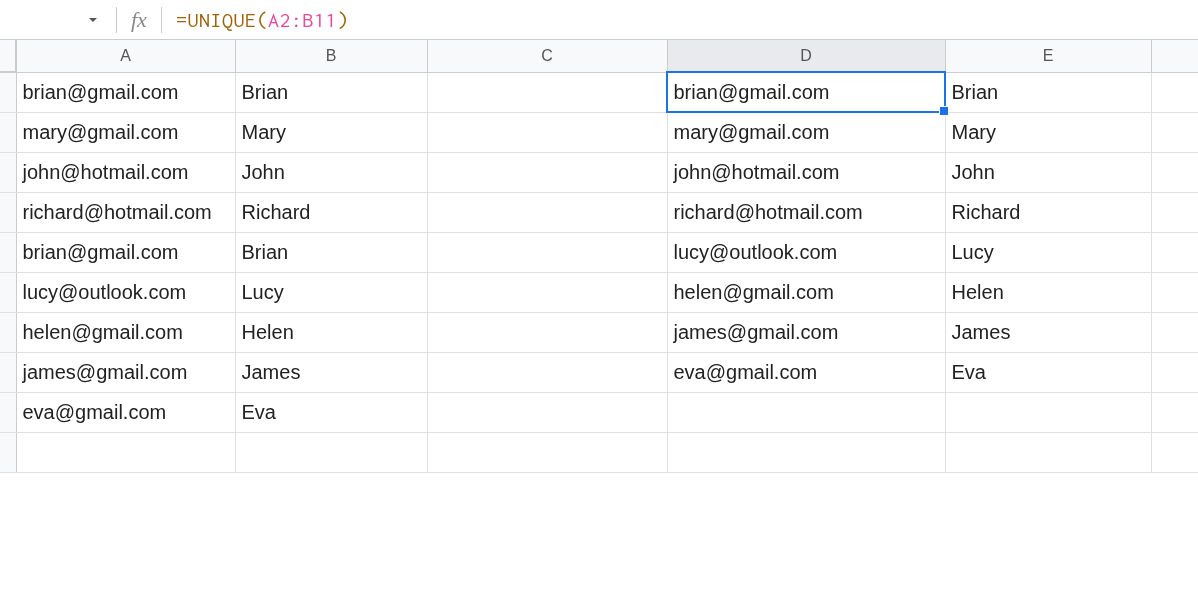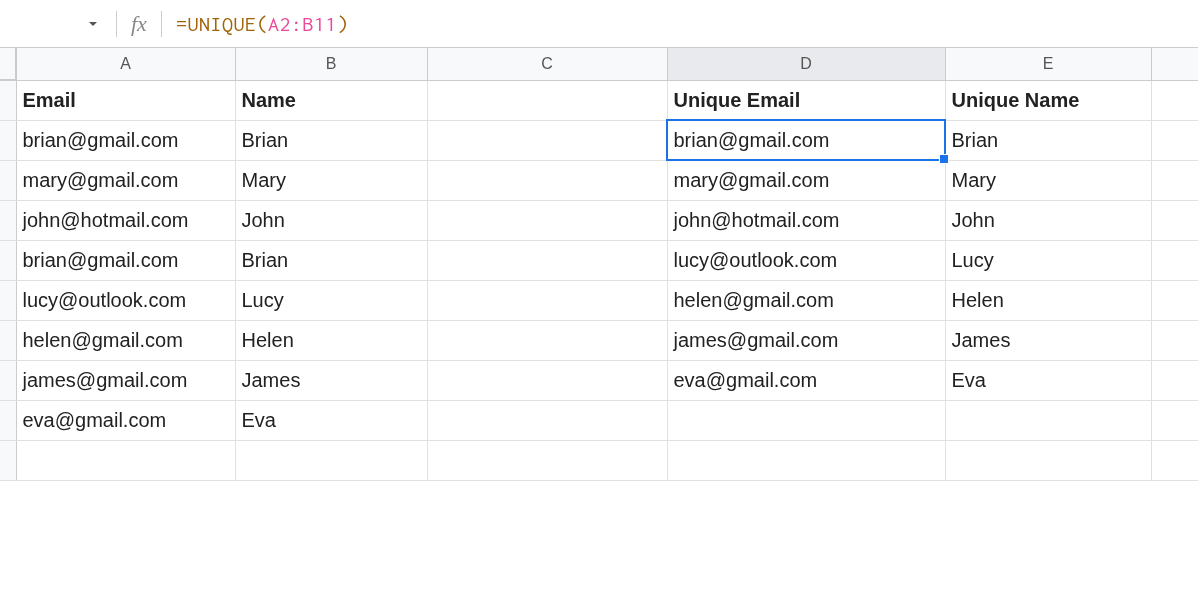--- a/index.html
+++ b/index.html
@@ -1,21 +1,21 @@
 <!DOCTYPE html>
 <html><head>
   <meta charset="utf-8">
   <style>
     * { box-sizing: border-box; margin: 0; padding: 0; }
     body { font-family: Arial, sans-serif; background: #fff; color: #222; font-size: 18px; }
     
     .formula-bar {
       display: flex;
       align-items: center;
-      height: 48px;
+      height: 40px;
       border-bottom: 1px solid #ccc;
       padding: 0 8px;
     }
     .name-box {
       width: 100px;
       height: 30px;
       display: flex;
       align-items: center;
       justify-content: flex-end;
       padding-right: 10px;
@@ -156,29 +156,20 @@
     <tbody>
         <tr class="col-header">
       <th></th>
       <th>A</th>
       <th>B</th>
       <th>C</th>
       <th class="highlight">D</th>
       <th>E</th>
       <th></th>
     </tr>
-    <tr class="header-row">
-      <td class="row-header"></td>
-      <td class="cell">Email</td>
-      <td class="cell">Name</td>
-      <td class="cell"></td>
-      <td class="cell">Unique Email</td>
-      <td class="cell">Unique Name</td>
-      <td class="cell"></td>
-    </tr>
     <tr>
       <td class="row-header"></td>
       <td class="cell">brian@gmail.com</td>
       <td class="cell">Brian</td>
       <td class="cell"></td>
       <td class="cell selected">brian@gmail.com</td>
       <td class="cell">Brian</td>
       <td class="cell"></td>
     </tr>
     <tr>
@@ -190,20 +181,29 @@
       <td class="cell">Mary</td>
       <td class="cell"></td>
     </tr>
     <tr>
       <td class="row-header"></td>
       <td class="cell">john@hotmail.com</td>
       <td class="cell">John</td>
       <td class="cell"></td>
       <td class="cell">john@hotmail.com</td>
       <td class="cell">John</td>
+      <td class="cell"></td>
+    </tr>
+    <tr>
+      <td class="row-header"></td>
+      <td class="cell" style="overflow:visible">richard@hotmail.com</td>
+      <td class="cell">Richard</td>
+      <td class="cell"></td>
+      <td class="cell">richard@hotmail.com</td>
+      <td class="cell">Richard</td>
       <td class="cell"></td>
     </tr>
     <tr>
       <td class="row-header"></td>
       <td class="cell">brian@gmail.com</td>
       <td class="cell">Brian</td>
       <td class="cell"></td>
       <td class="cell">lucy@outlook.com</td>
       <td class="cell">Lucy</td>
       <td class="cell"></td>

